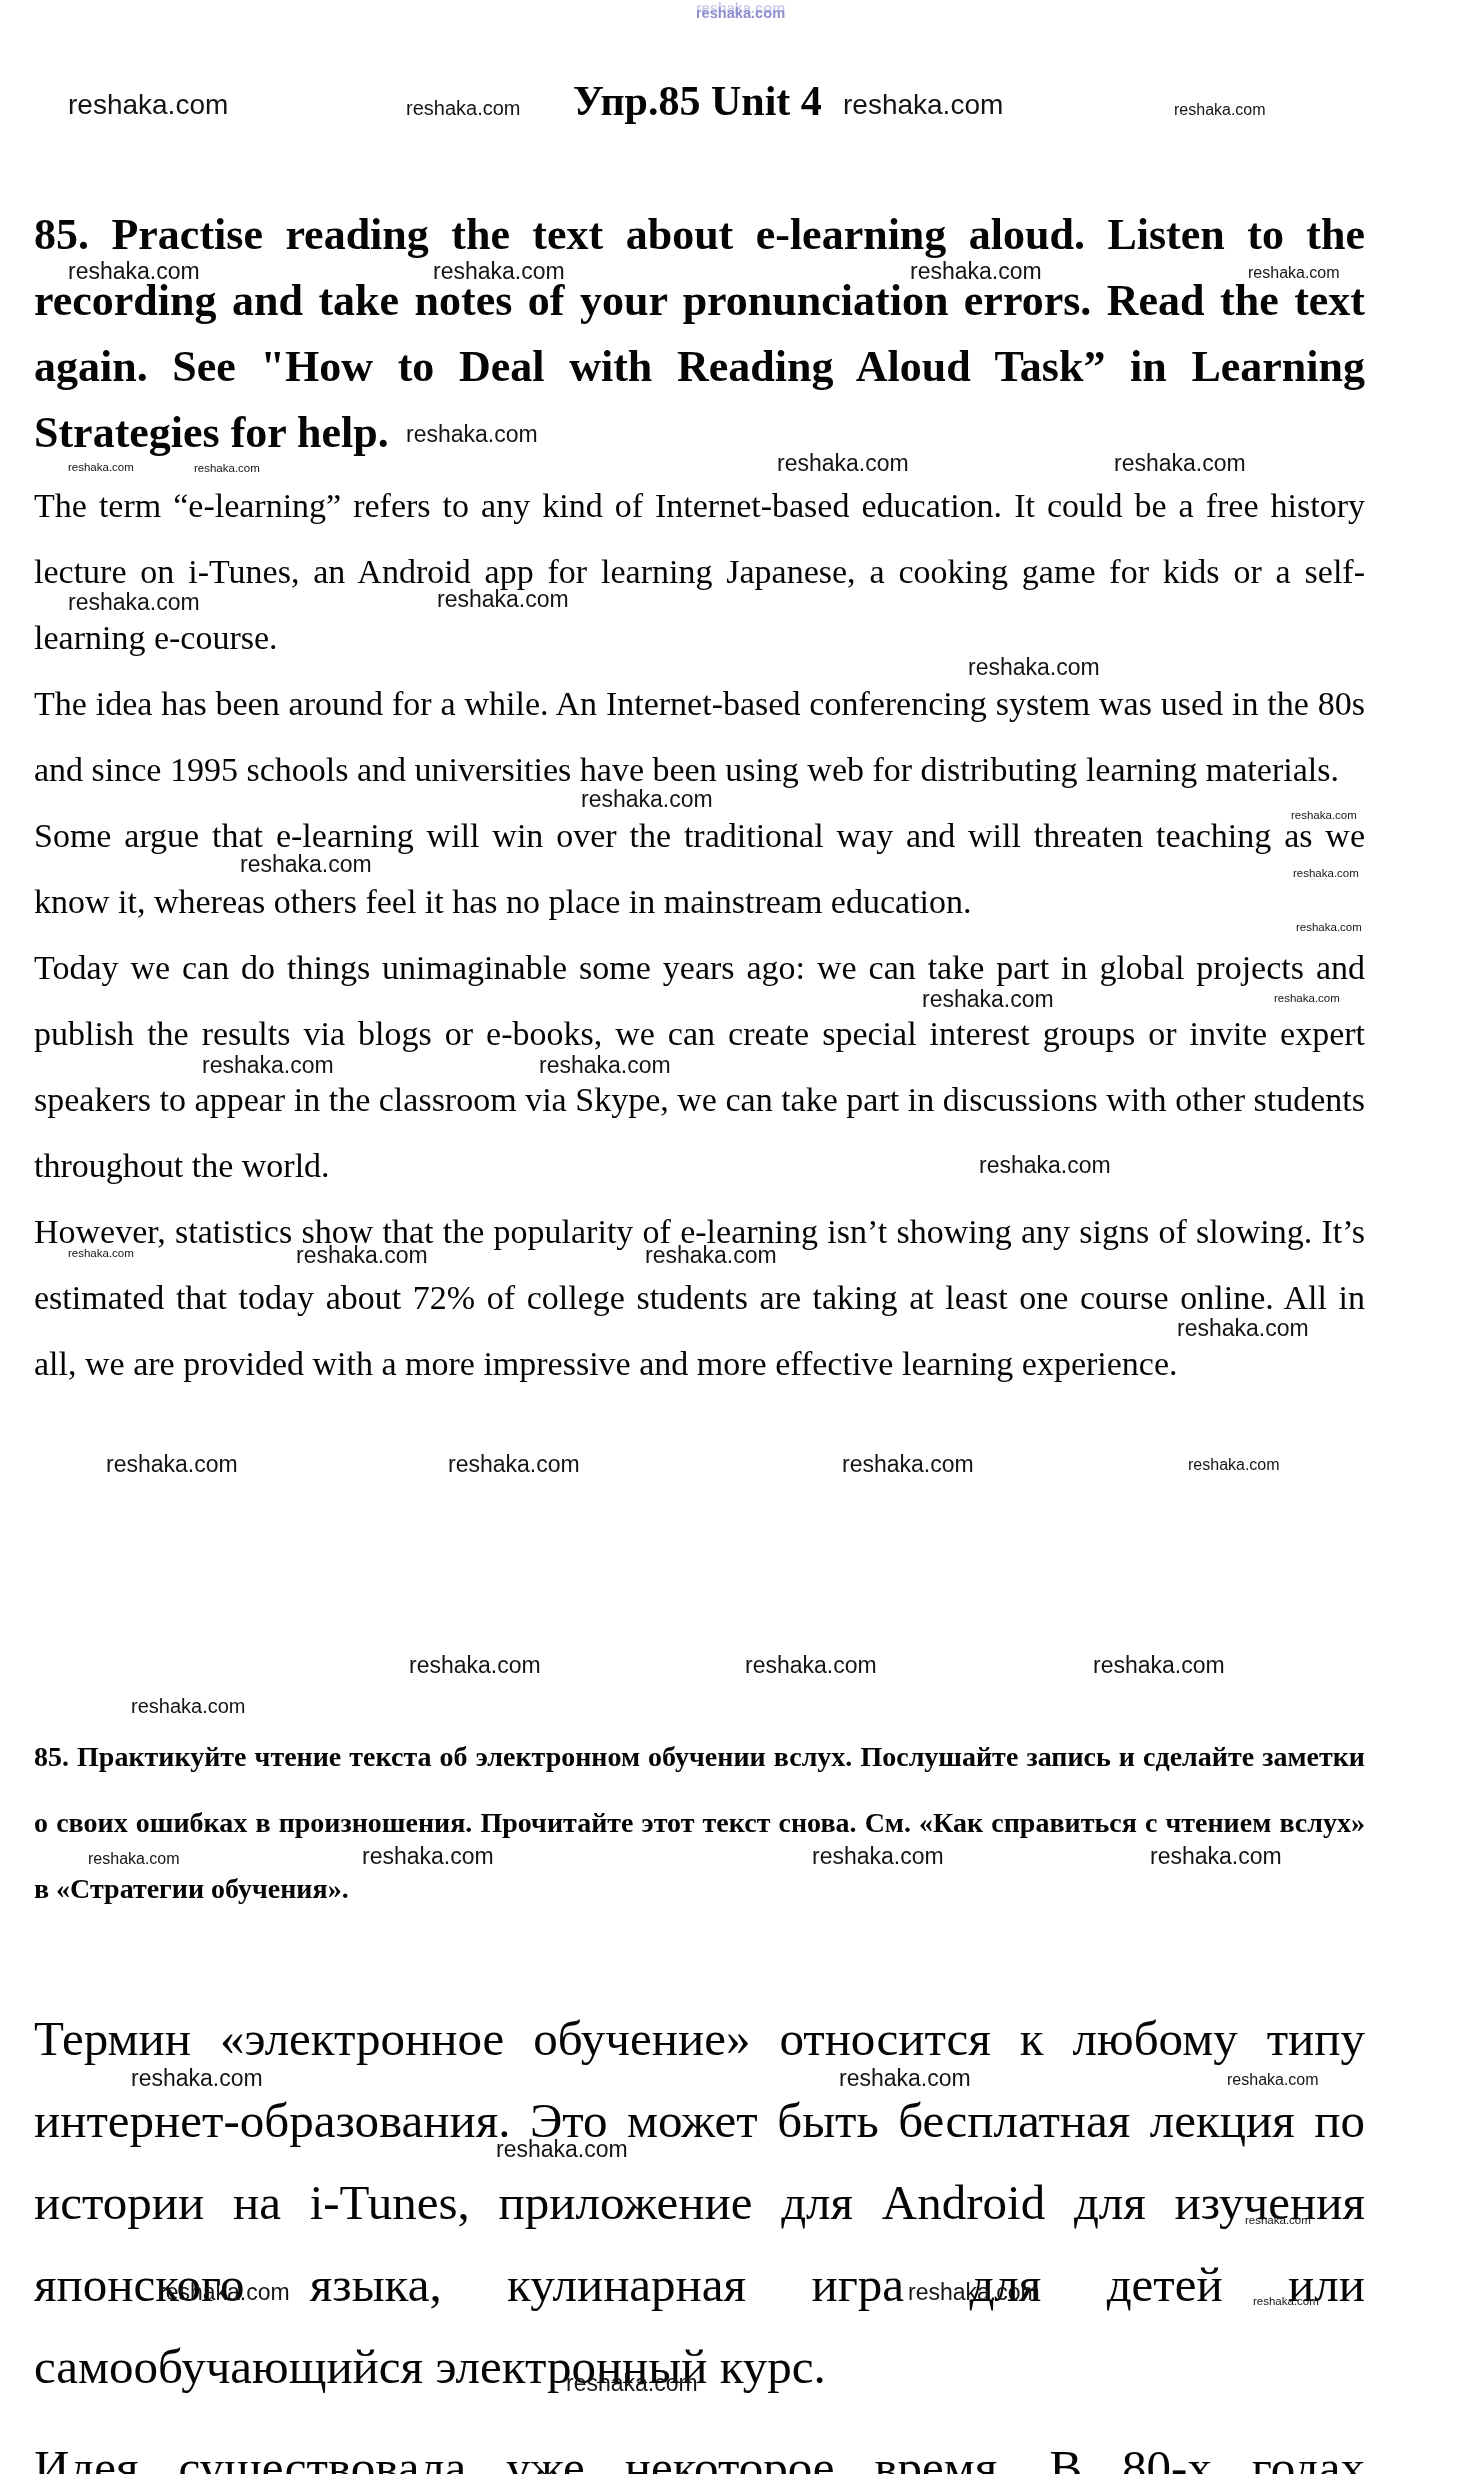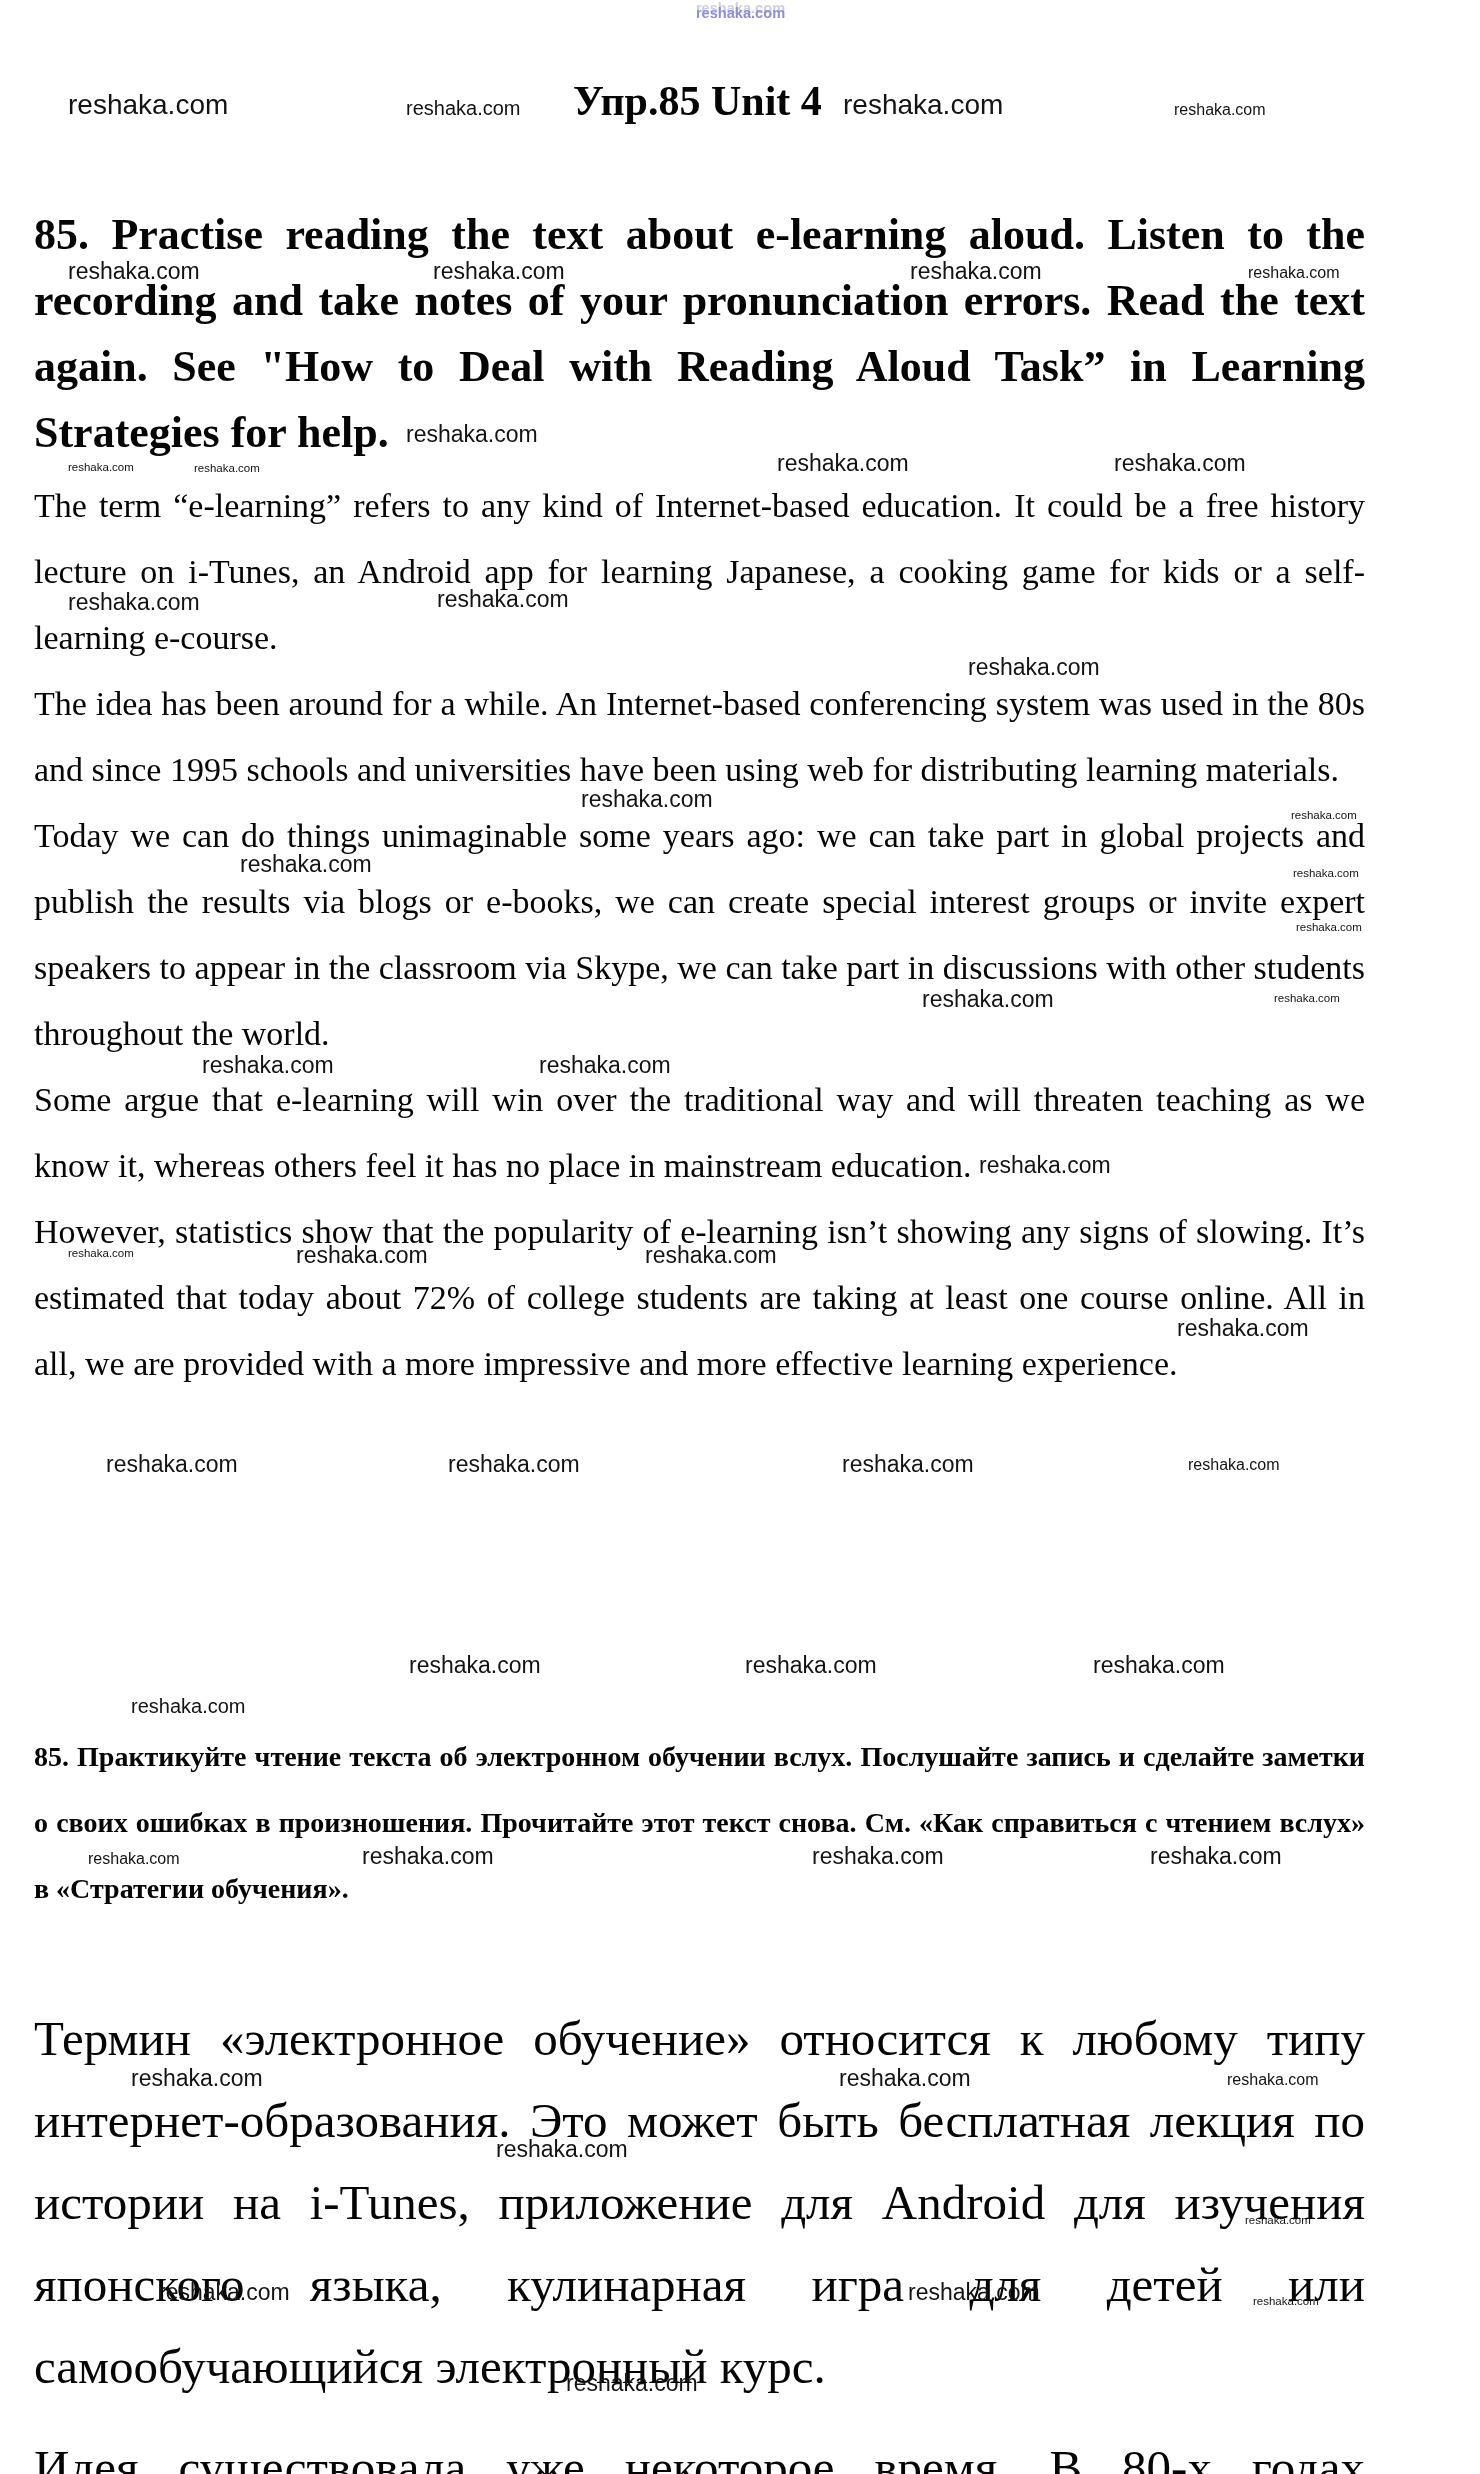--- a/index.html
+++ b/index.html
@@ -72,22 +72,22 @@
 
   <span class="wm top" style="color: rgb(143, 143, 208);">reshaka.com</span>
 
   <h1 class="title">Упр.85 Unit 4</h1>
 
   <section class="task en">85. Practise reading the text about e-learning aloud. Listen to the recording and take notes of your pronunciation errors. Read the text again. See "How to Deal with Reading Aloud Task” in Learning Strategies for help.</section>
 
   <section class="bodytext en">
     <p>The term “e-learning” refers to any kind of Internet-based education. It could be a free history lecture on i-Tunes, an Android app for learning Japanese, a cooking game for kids or a self-learning e-course.</p>
     <p>The idea has been around for a while. An Internet-based conferencing system was used in the 80s and since 1995 schools and universities have been using web for distributing learning materials.</p>
+    <p>Some argue that e-learning will win over the traditional way and will threaten teaching as we know it, whereas others feel it has no place in mainstream education.</p>
     <p>Today we can do things unimaginable some years ago: we can take part in global projects and publish the results via blogs or e-books, we can create special interest groups or invite expert speakers to appear in the classroom via Skype, we can take part in discussions with other students throughout the world.</p>
-    <p>Some argue that e-learning will win over the traditional way and will threaten teaching as we know it, whereas others feel it has no place in mainstream education.</p>
     <p>However, statistics show that the popularity of e-learning isn’t showing any signs of slowing. It’s estimated that today about 72% of college students are taking at least one course online. All in all, we are provided with a more impressive and more effective learning experience.</p>
   </section>
 
   <section class="task ru">85. Практикуйте чтение текста об электронном обучении вслух. Послушайте запись и сделайте заметки о своих ошибках в произношения. Прочитайте этот текст снова. См. «Как справиться с чтением вслух» в «Стратегии обучения».</section>
 
   <section class="bodytext ru">
     <p>Термин «электронное обучение» относится к любому типу интернет-образования. Это может быть бесплатная лекция по истории на i-Tunes, приложение для Android для изучения японского языка, кулинарная игра для детей или самообучающийся электронный курс.</p>
     <p>Идея существовала уже некоторое время. В 80-х годах использовалась интернет-система конференц-связи, а с 2000 года</p>
   </section>
 

